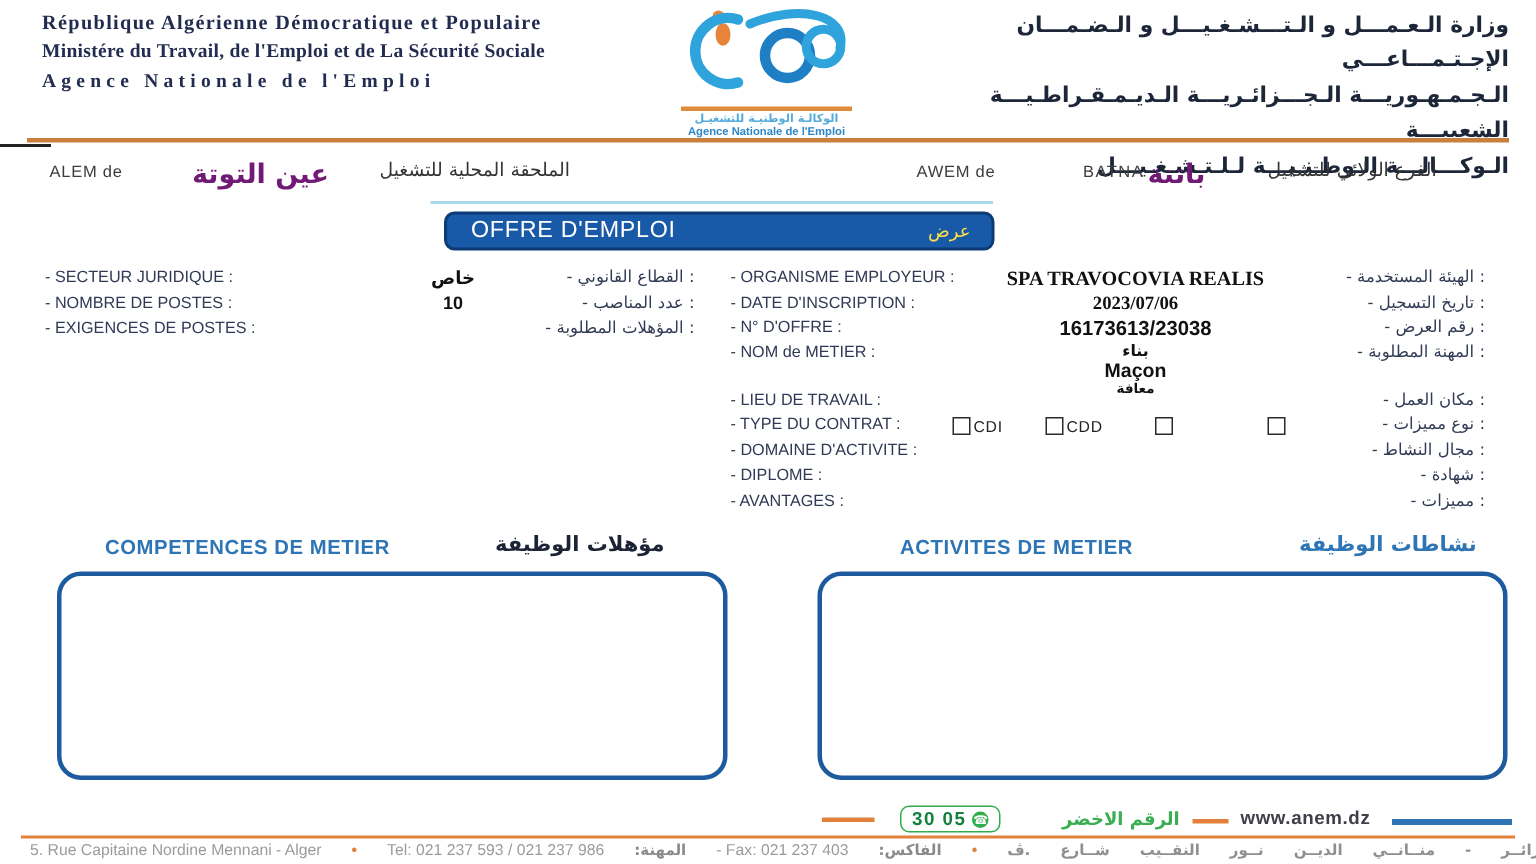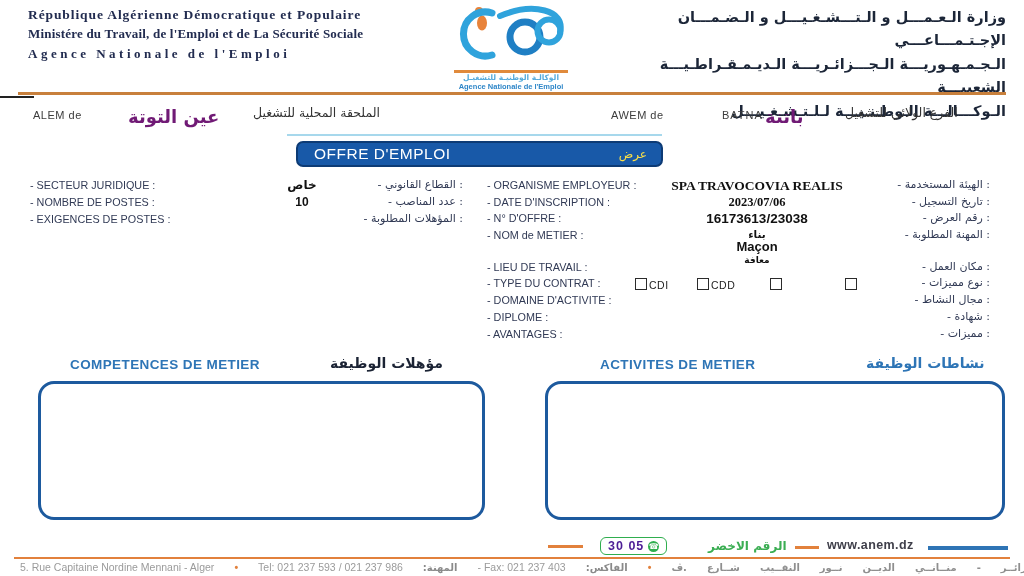--- a/index.html
+++ b/index.html
@@ -61,21 +61,21 @@
   .sec-fr{color:#2E75B6;font-weight:bold;font-size:13.5px;letter-spacing:0.4px;}
   .sec-ar-dark{color:#1b2334;font-weight:bold;font-size:14px;}
   .sec-ar-blue{color:#2E75B6;font-weight:bold;font-size:14px;}
   .big-box{top:381px;height:139px;border:3px solid #1D5A9E;border-radius:16px;
     background:#fff;box-sizing:border-box;}
 
   
   .dash-orange{height:2.5px;background:#E2813C;}
   .green-box{left:600px;top:537px;height:16px;border:1.5px solid #2FAE4E;border-radius:6px;
     display:flex;align-items:center;gap:4px;padding:0 7px;box-sizing:content-box;}
-  .green-num{color:#4c1d95;font-weight:bold;font-size:12.5px;letter-spacing:1px;}
+  .green-num{color:#15803d;font-weight:bold;font-size:12.5px;letter-spacing:1px;}
   .phone-dot{width:11px;height:11px;border-radius:50%;background:#2FAE4E;color:#fff;
     font-size:8px;line-height:11px;text-align:center;display:inline-block;}
   .green-label{left:708px;top:539px;color:#3BAE53;font-weight:bold;font-size:12px;}
   .website{left:827px;top:538px;color:#3f3f4a;font-weight:bold;font-size:12.5px;letter-spacing:0.4px;}
   .blue-line{left:928px;top:546px;width:80px;height:4px;background:#2E74B5;}
   .rule-orange-bottom{left:14px;top:557px;width:996px;height:2px;background:#E2813C;}
 
   .footer-line{left:20px;top:561px;width:990px;display:flex;align-items:center;gap:20px;
     font-size:10.5px;color:#9b9b9b;white-space:nowrap;}
   .footer-line .bullet{color:#E2813C;font-weight:bold;}

